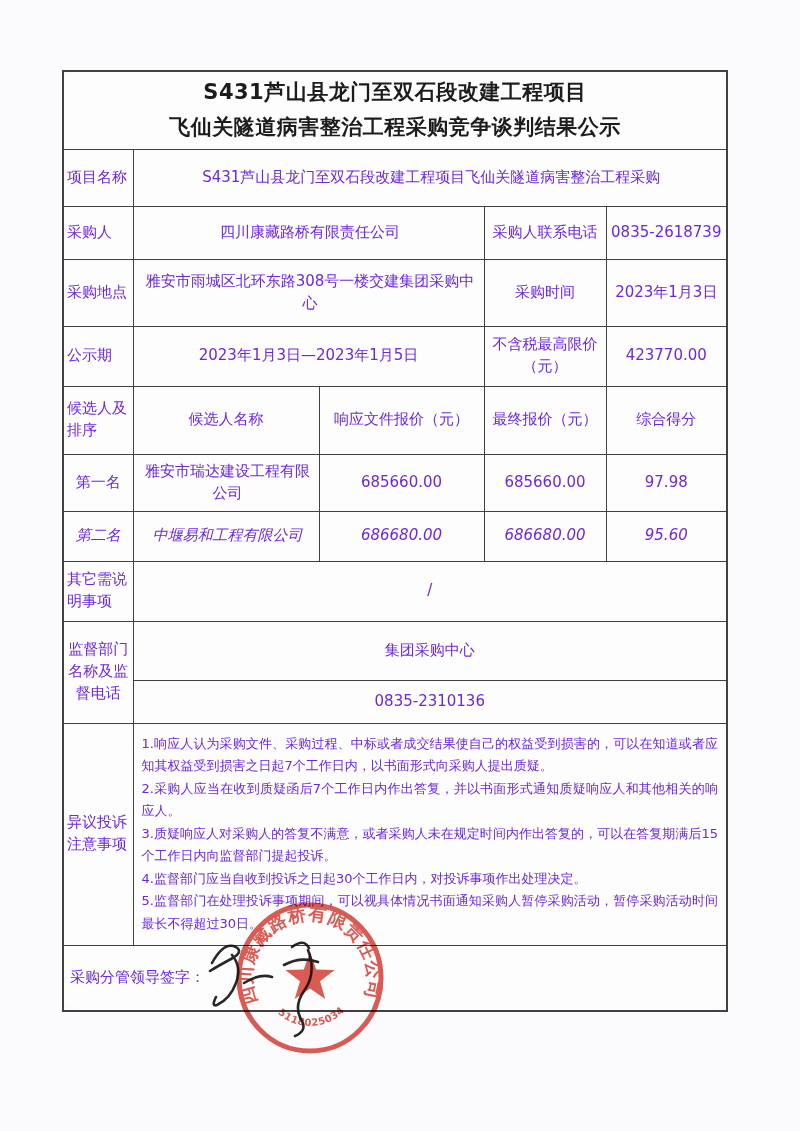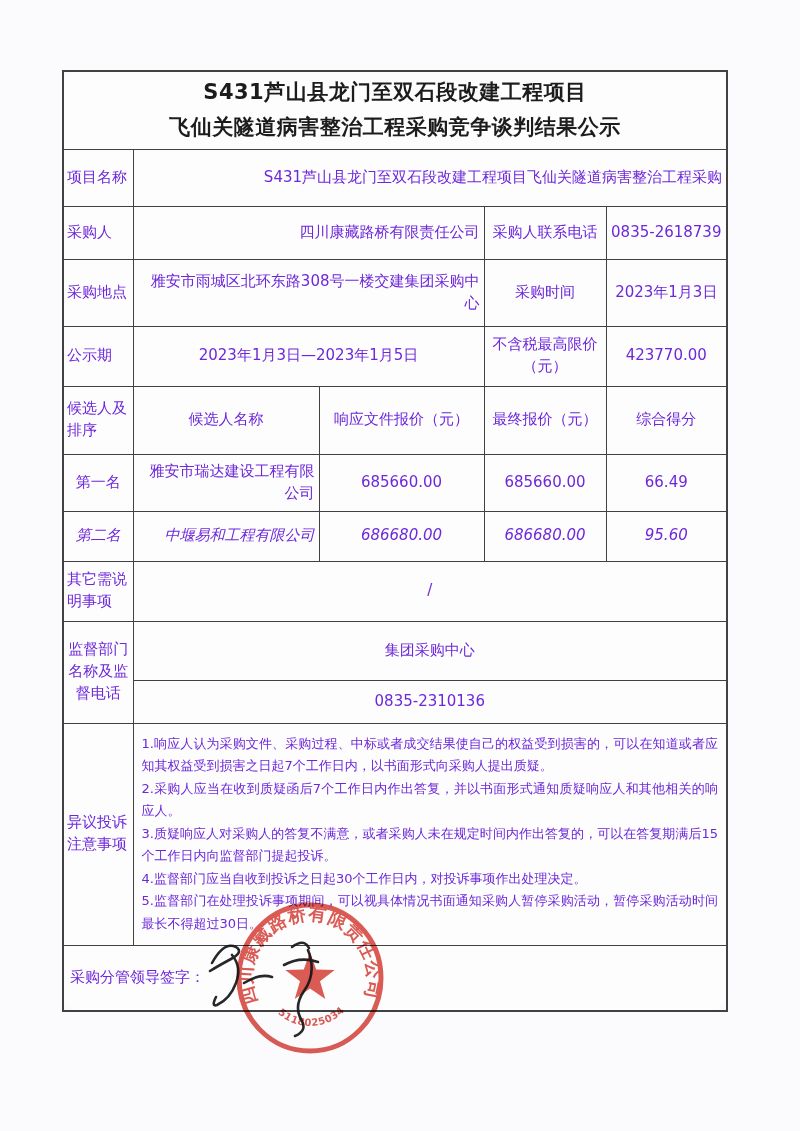--- a/index.html
+++ b/index.html
@@ -26,21 +26,21 @@
   td{
     vertical-align:middle;
     font-size:15px;
     line-height:1.45;
     padding:2px 4px;
     color:#6d28d9;
     word-break:break-all;
   }
   td.lbl{text-align:left;padding:2px 3px;}
   td.ctr{text-align:center;}
-  td.lft{text-align:right;padding-left:7px;}
+  td.lft{text-align:center;padding-left:7px;}
   tr.r-title{height:78px;}
   tr.r-proj{height:57px;}
   tr.r-buyer{height:53px;}
   tr.r-loc{height:67px;}
   tr.r-pub{height:60px;}
   tr.r-chead{height:68px;}
   tr.r-c1{height:57px;}
   tr.r-c2{height:50px;font-style:italic;}
   tr.r-other{height:60px;}
   tr.r-supa{height:59px;padding-left:35px;}
@@ -115,21 +115,21 @@
       <td class="ctr">响应文件报价（元）</td>
       <td class="ctr">最终报价（元）</td>
       <td class="ctr">综合得分</td>
     </tr>
 
     <tr class="r-c1">
       <td class="ctr">第一名</td>
       <td class="lft">雅安市瑞达建设工程有限公司</td>
       <td class="ctr">685660.00</td>
       <td class="ctr">685660.00</td>
-      <td class="ctr">66.49</td>
+      <td class="ctr">97.98</td>
     </tr>
 
     <tr class="r-c2">
       <td class="ctr">第二名</td>
       <td class="lft">中堰易和工程有限公司</td>
       <td class="ctr">686680.00</td>
       <td class="ctr">686680.00</td>
       <td class="ctr">95.60</td>
     </tr>
 

